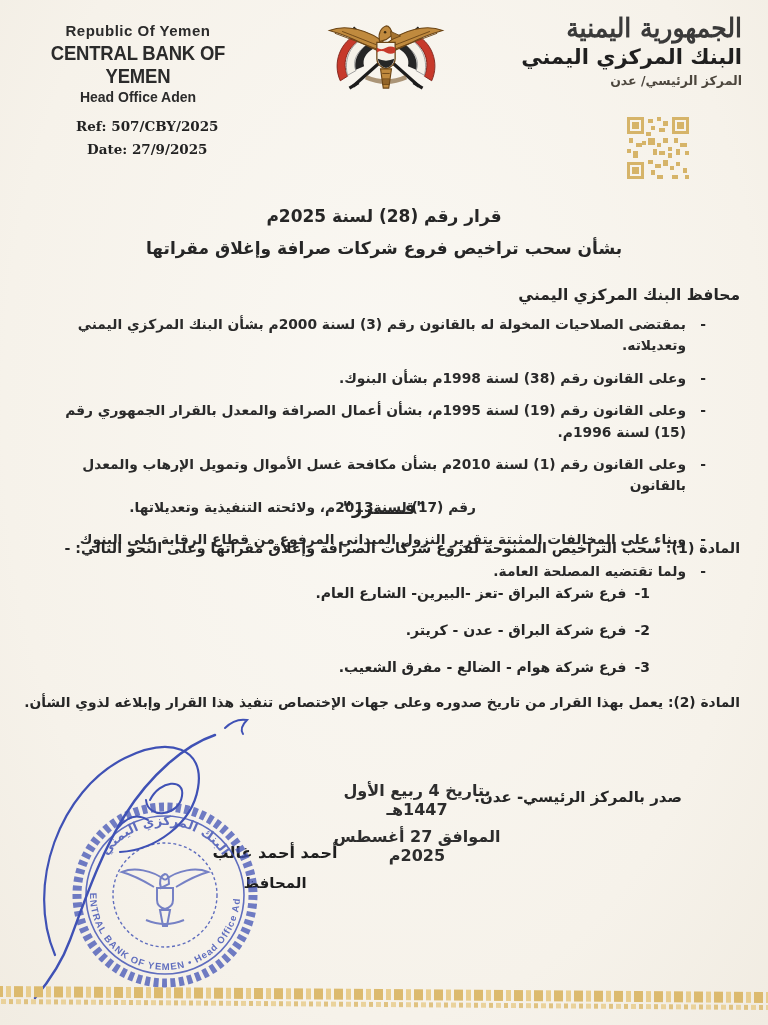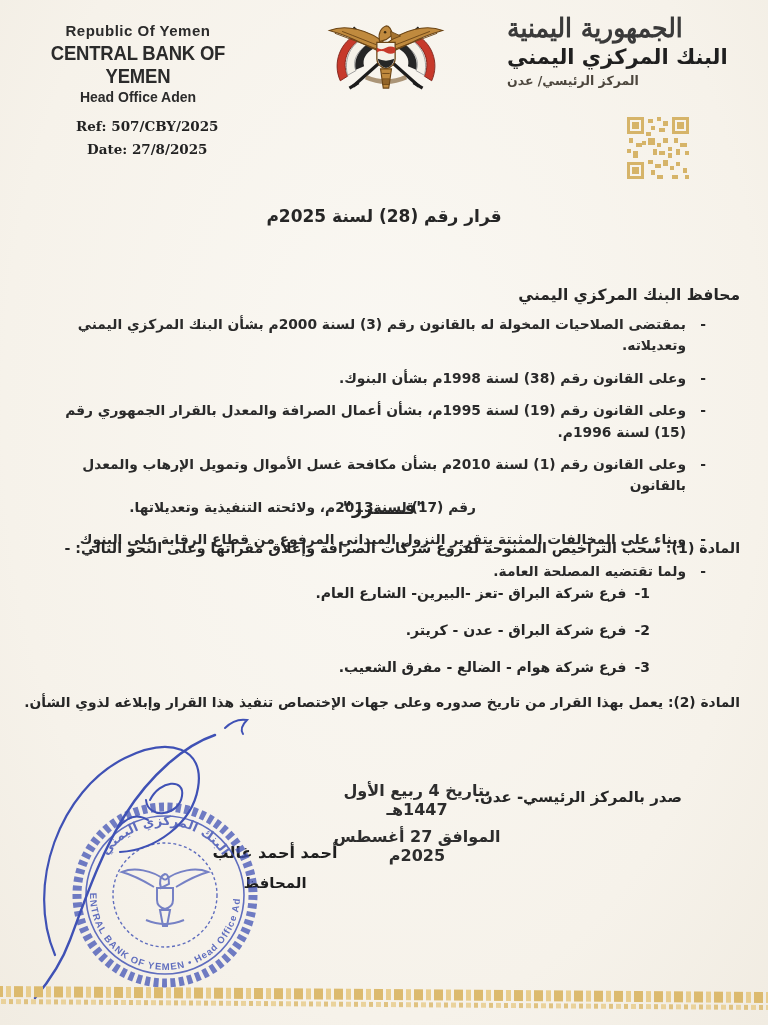--- a/index.html
+++ b/index.html
@@ -12,21 +12,21 @@
   }
   
   .hdr-left { position:absolute; left:28px; top:22px; width:220px; text-align:center;
     font-family:"Liberation Sans", sans-serif; color:#2b2b2b; }
   .hdr-left .l1 { font-size:15px; font-weight:700; letter-spacing:.5px; }
   .hdr-left .l2 { font-size:18.5px; font-weight:700; letter-spacing:-0.2px; margin-top:4px; transform:scaleY(1.08); }
   .hdr-left .l3 { font-size:14px; font-weight:700; margin-top:2px; }
   .refblock { position:absolute; left:76px; top:118px; text-align:left;
     font-family:"DejaVu Serif", serif; font-weight:700; font-size:13.5px; color:#222; }
   .refblock div { margin-bottom:7px;text-align:center; }
-  .hdr-right { position:absolute; right:26px; top:14px; width:235px; text-align:left; direction:rtl; }
+  .hdr-right { position:absolute; right:26px; top:14px; width:235px; text-align:right; direction:rtl; }
   .hdr-right .callig { font-family:"DejaVu Serif", serif; font-size:25px; font-weight:700;
     color:#3a3a3a; transform:scaleY(1.05); letter-spacing:-1px; }
   .hdr-right .bank { font-size:21px; font-weight:700; color:#1f1f1f; margin-top:2px; }
   .hdr-right .office { font-size:12.5px; font-weight:700; color:#4c463d; margin-top:4px; }
   .emblem { position:absolute; left:322px; top:12px; }
   .qr { position:absolute; left:627px; top:116px; }
   
   .title { position:absolute; left:0; right:0; top:206px; text-align:center; direction:rtl; }
   .title .t1 { font-size:17px; font-weight:700; }
   .title .t2 { font-size:17px; font-weight:700; margin-top:12px; }
@@ -70,21 +70,21 @@
 
 <div class="page">
 
   <div class="hdr-left">
     <div class="l1">Republic Of Yemen</div>
     <div class="l2">CENTRAL BANK OF YEMEN</div>
     <div class="l3">Head Office Aden</div>
   </div>
   <div class="refblock">
     <div>Ref: 507/CBY/2025</div>
-    <div>Date: 27/8/2025</div>
+    <div>Date: 27/9/2025</div>
   </div>
 
   <div class="emblem">
     <svg width="128" height="90" viewBox="0 0 140 96">
 
       <path d="M34 80 L106 16" stroke="#1c1c1c" stroke-width="3.4" fill="none"></path>
       <path d="M106 80 L34 16" stroke="#1c1c1c" stroke-width="3.4" fill="none"></path>
       <path d="M30 82 L40 76 M100 76 L110 82" stroke="#1c1c1c" stroke-width="3.4"></path>
 
       <path d="M40 22 C20 31 11 54 20 74 L28 69 C21 53 28 36 44 28 Z" fill="#c7392b" stroke="#7e241b" stroke-width="1"></path>
@@ -159,20 +159,21 @@
         <rect x="23" y="21" width="2" height="2"></rect>
         <rect x="26" y="24" width="2" height="2"></rect>
       <rect x="21" y="27" width="3" height="2"></rect>
         <rect x="27" y="27" width="2" height="2"></rect>
         <rect x="19" y="17" width="2" height="2"></rect>
     </svg>
   </div>
 
   <div class="title">
     <div class="t1">قرار رقم (28) لسنة 2025م</div>
+    <div class="t2">بشأن سحب تراخيص فروع شركات صرافة وإغلاق مقراتها</div>
   </div>
 
   <div class="gov-head">محافظ البنك المركزي اليمني</div>
 
   <ul class="preamble">
     <li>
       <span class="dash">-</span>
       <span>بمقتضى الصلاحيات المخولة له بالقانون رقم (3) لسنة 2000م بشأن البنك المركزي اليمني وتعديلاته.</span>
     </li>
     <li>

